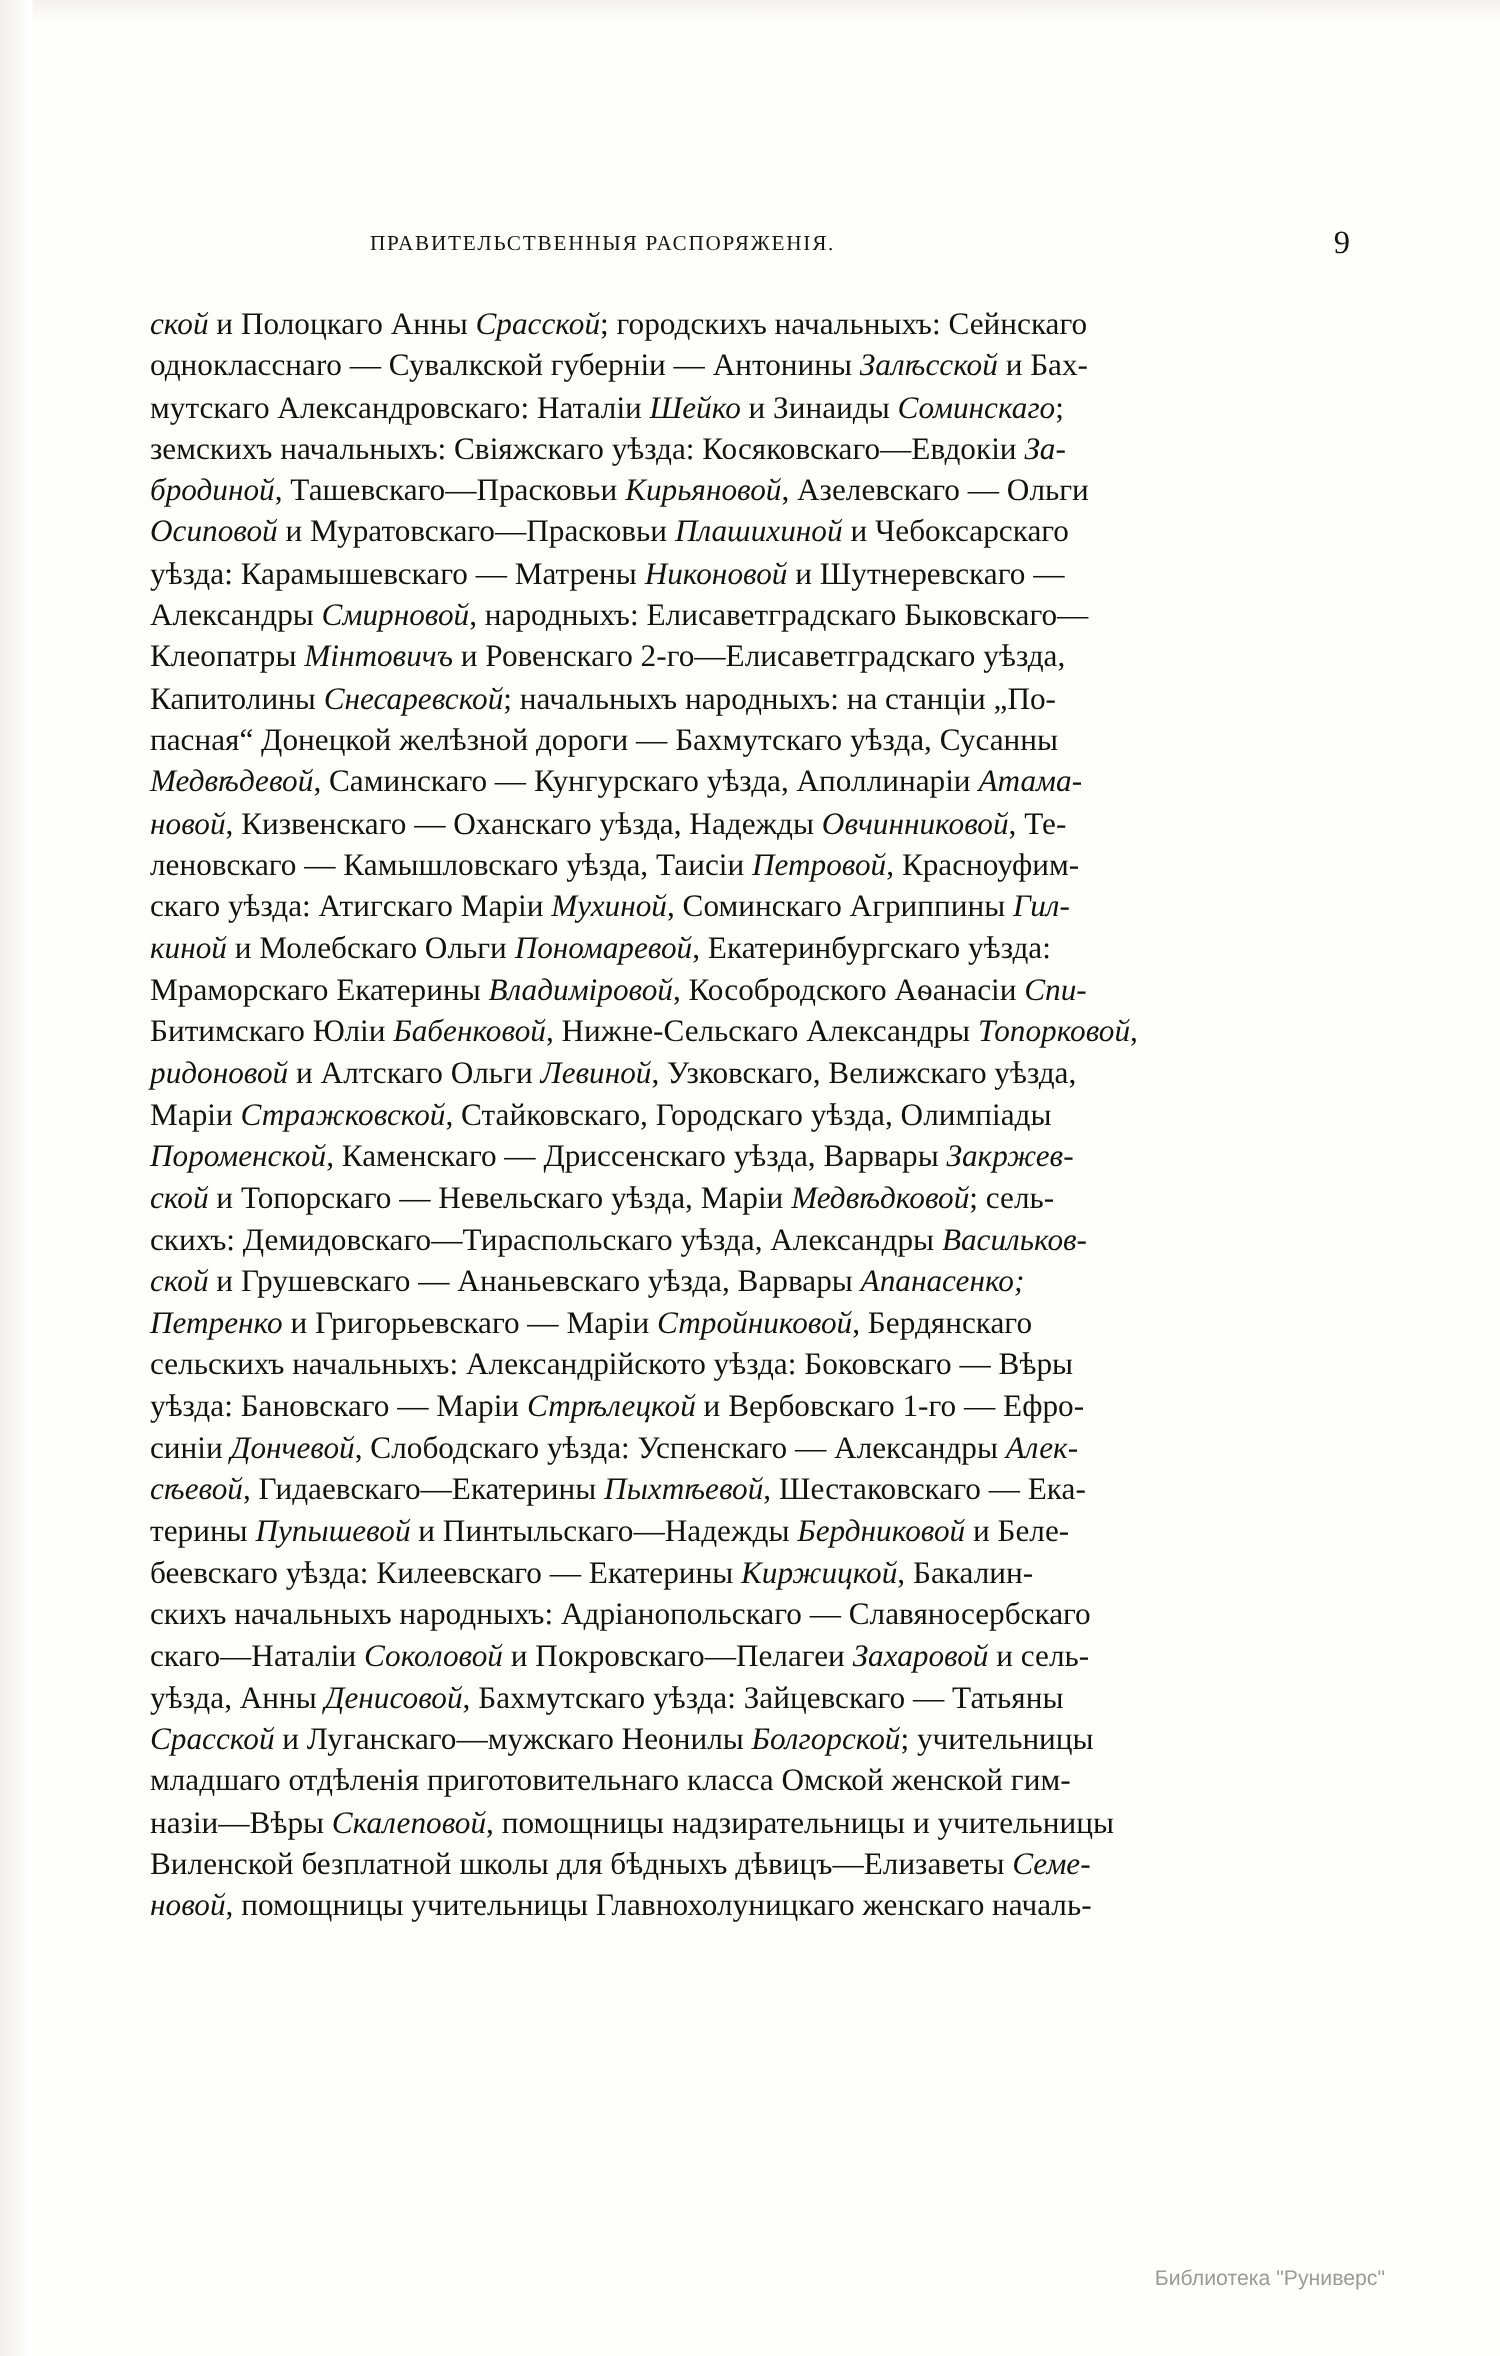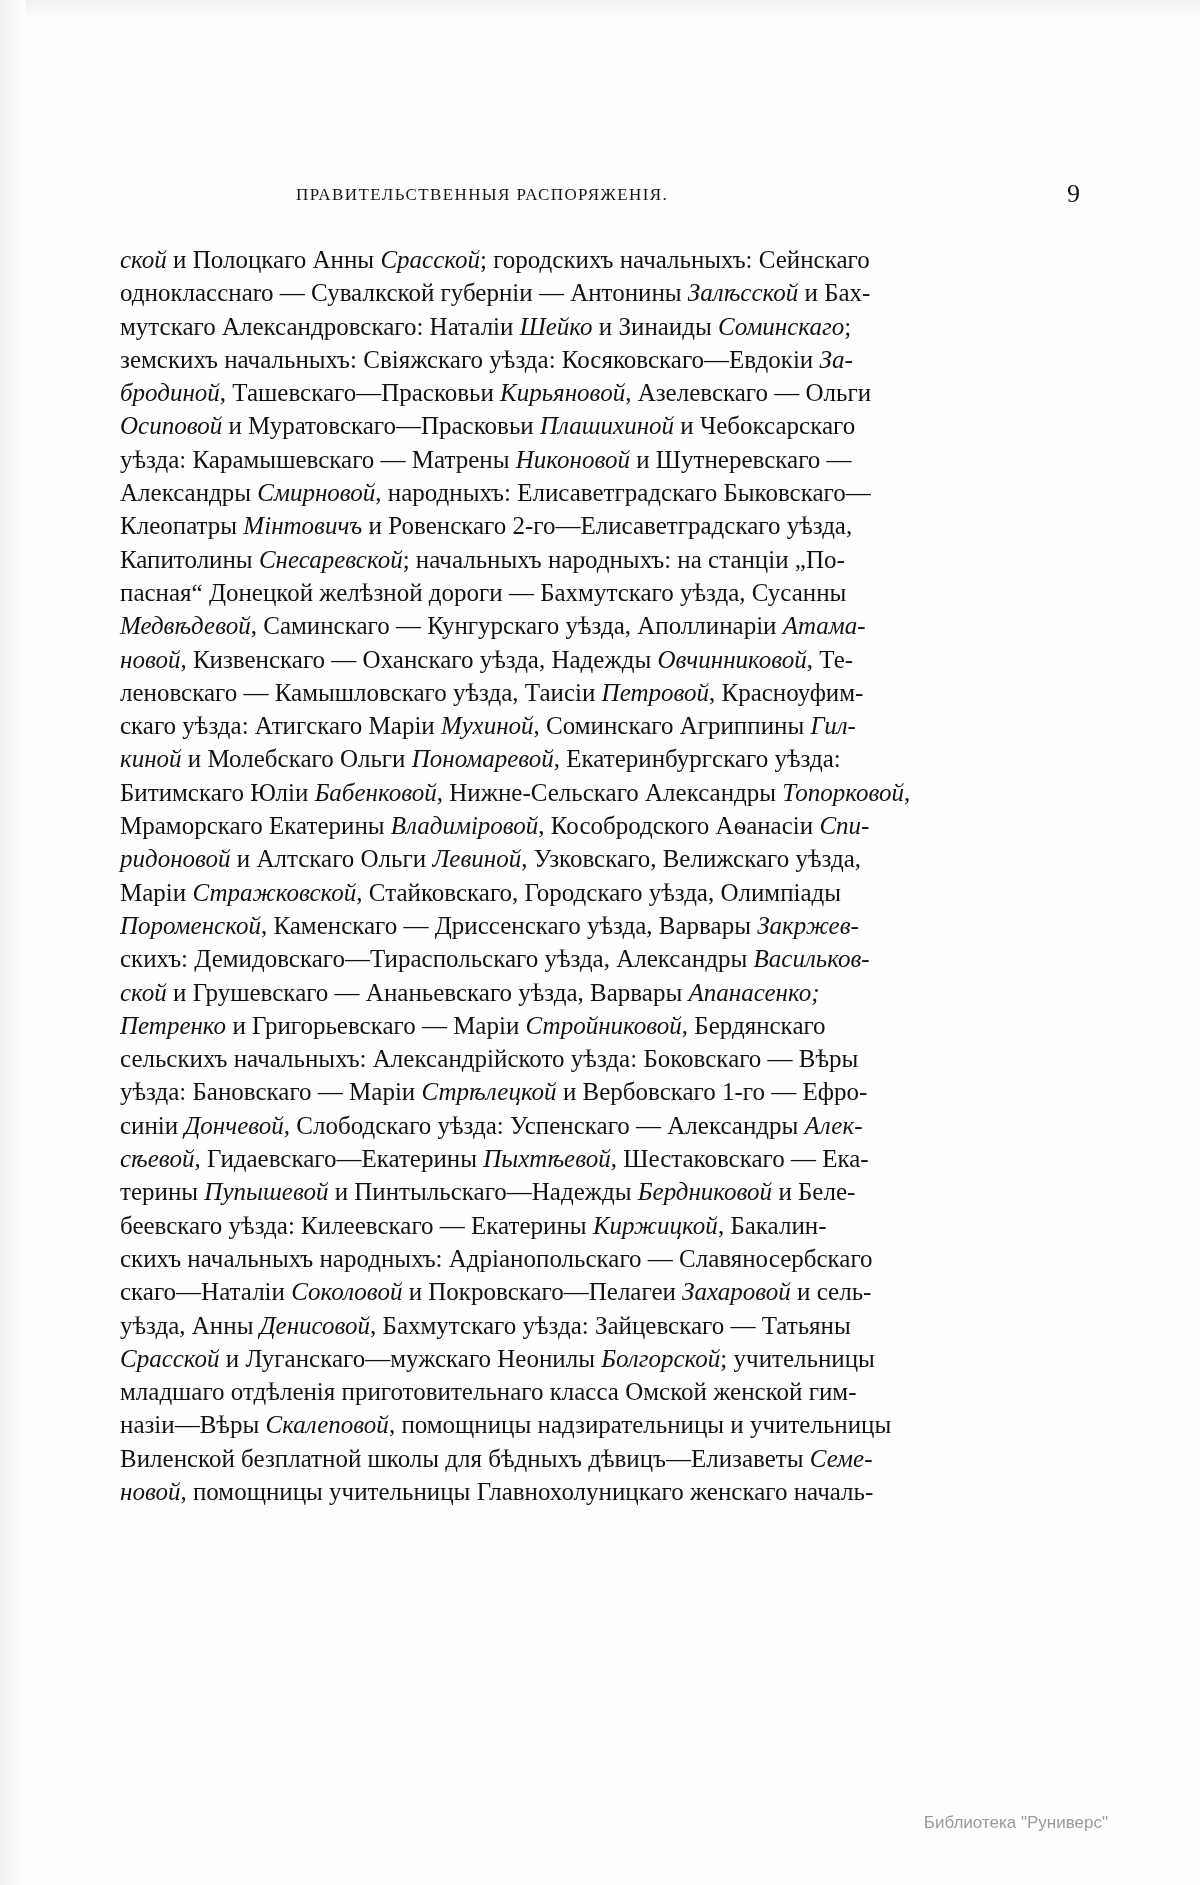--- a/index.html
+++ b/index.html
@@ -110,25 +110,26 @@
       <div class="ln">уѣзда: Карамышевскаго — Матрены <i>Никоновой</i> и Шутнеревскаго —</div>
       <div class="ln">Александры <i>Смирновой</i>, народныхъ: Елисаветградскаго Быковскаго—</div>
       <div class="ln">Клеопатры <i>Мінтовичъ</i> и Ровенскаго 2-го—Елисаветградскаго уѣзда,</div>
       <div class="ln">Капитолины <i>Снесаревской</i>; начальныхъ народныхъ: на станціи „По-</div>
       <div class="ln">пасная“ Донецкой желѣзной дороги — Бахмутскаго уѣзда, Сусанны</div>
       <div class="ln"><i>Медвѣдевой</i>, Саминскаго — Кунгурскаго уѣзда, Аполлинаріи <i>Атама-</i></div>
       <div class="ln"><i>новой</i>, Кизвенскаго — Оханскаго уѣзда, Надежды <i>Овчинниковой</i>, Те-</div>
       <div class="ln">леновскаго — Камышловскаго уѣзда, Таисіи <i>Петровой</i>, Красноуфим-</div>
       <div class="ln">скаго уѣзда: Атигскаго Маріи <i>Мухиной</i>, Соминскаго Агриппины <i>Гил-</i></div>
       <div class="ln"><i>киной</i> и Молебскаго Ольги <i>Пономаревой</i>, Екатеринбургскаго уѣзда:</div>
+      <div class="ln">Мраморскаго Екатерины <i>Владиміровой</i>, Кособродского Аѳанасіи <i>Спи-</i></div>
       <div class="ln">Битимскаго Юліи <i>Бабенковой</i>, Нижне-Сельскаго Александры <i>Топорковой</i>,</div>
-      <div class="ln">Мраморскаго Екатерины <i>Владиміровой</i>, Кособродского Аѳанасіи <i>Спи-</i></div>
       <div class="ln"><i>ридоновой</i> и Алтскаго Ольги <i>Левиной</i>, Узковскаго, Велижскаго уѣзда,</div>
       <div class="ln">Маріи <i>Стражковской</i>, Стайковскаго, Городскаго уѣзда, Олимпіады</div>
       <div class="ln"><i>Пороменской</i>, Каменскаго — Дриссенскаго уѣзда, Варвары <i>Закржев-</i></div>
+      <div class="ln"><i>ской</i> и Топорскаго — Невельскаго уѣзда, Маріи <i>Медвѣдковой</i>; сель-</div>
       <div class="ln">скихъ: Демидовскаго—Тираспольскаго уѣзда, Александры <i>Васильков-</i></div>
       <div class="ln"><i>ской</i> и Грушевскаго — Ананьевскаго уѣзда, Варвары <i>Апанасенко;</i></div>
       <div class="ln"><i>Петренко</i> и Григорьевскаго — Маріи <i>Стройниковой</i>, Бердянскаго</div>
       <div class="ln">сельскихъ начальныхъ: Александрійското уѣзда: Боковскаго — Вѣры</div>
       <div class="ln">уѣзда: Бановскаго — Маріи <i>Стрѣлецкой</i> и Вербовскаго 1-го — Ефро-</div>
       <div class="ln">синіи <i>Дончевой</i>, Слободскаго уѣзда: Успенскаго — Александры <i>Алек-</i></div>
       <div class="ln"><i>сѣевой</i>, Гидаевскаго—Екатерины <i>Пыхтѣевой</i>, Шестаковскаго — Ека-</div>
       <div class="ln">терины <i>Пупышевой</i> и Пинтыльскаго—Надежды <i>Бердниковой</i> и Беле-</div>
       <div class="ln">беевскаго уѣзда: Килеевскаго — Екатерины <i>Киржицкой</i>, Бакалин-</div>
       <div class="ln">скихъ начальныхъ народныхъ: Адріанопольскаго — Славяносербскаго</div>

